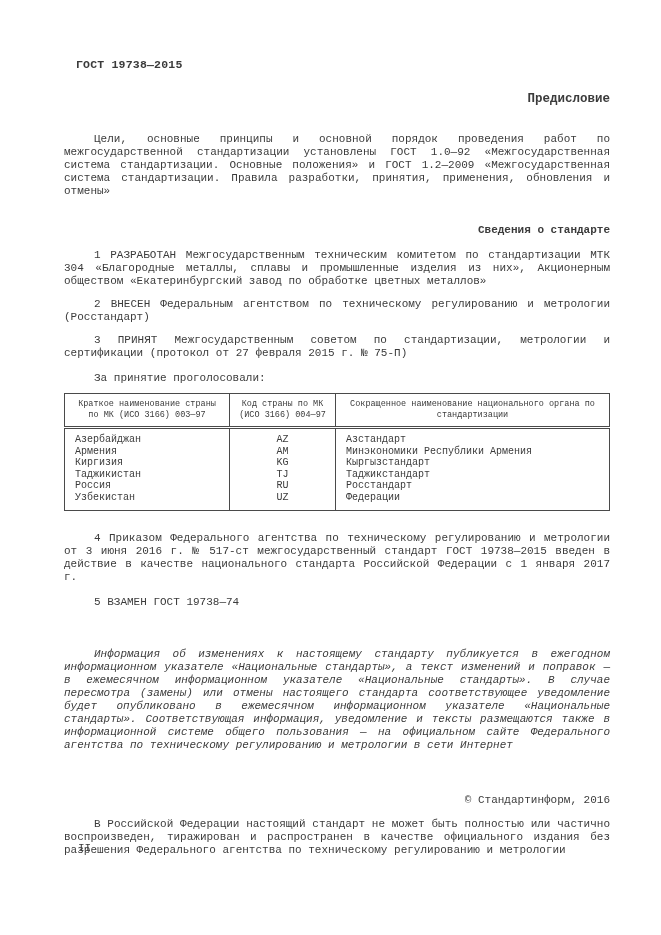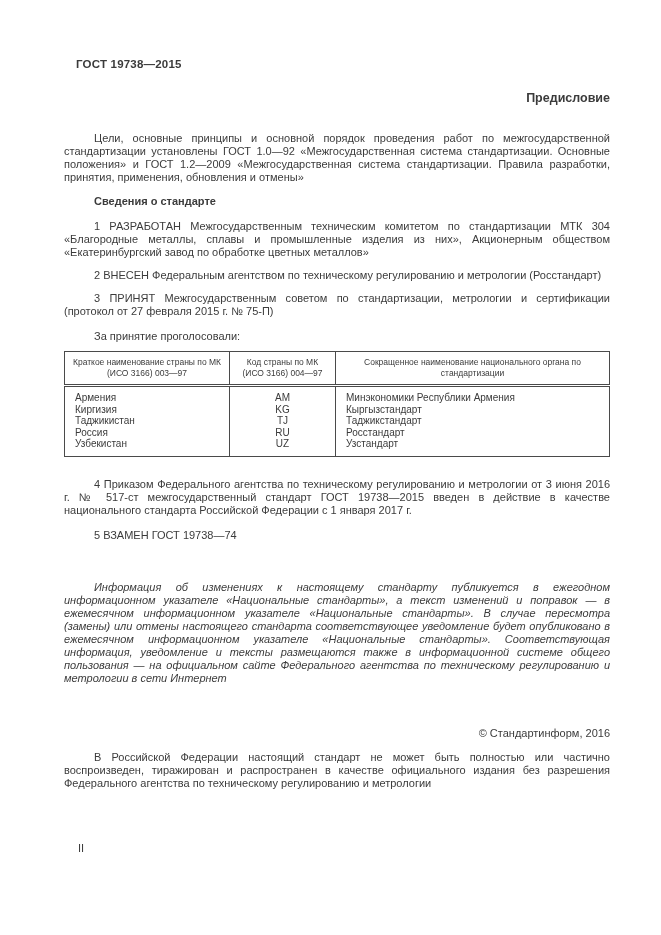--- a/index.html
+++ b/index.html
@@ -5,21 +5,21 @@
   html, body {
     margin: 0;
     padding: 0;
     background: #ffffff;
   }
   .page {
     position: relative;
     width: 661px;
     height: 935px;
     background: #ffffff;
-    font-family: Liberation Sans, sans-serif;
+    font-family: Liberation Mono, monospace;
     color: #3b3b3b;
     overflow: hidden;
     box-sizing: border-box;
   }
   .content {
     position: absolute;
     left: 64px;
     top: 58px;
     width: 546px;
   }
@@ -37,21 +37,21 @@
     font-size: 12.5px;
   }
   p {
     margin: 0;
     font-size: 11px;
     line-height: 13px;
     text-align: justify;
     text-indent: 30px;
   }
   .intro       { margin-top: 27px; }
-  .heading     { margin-top: 11px; font-weight: bold; text-align: left; }
+  .heading     { margin-top: 26px; font-weight: bold; text-align: right; }
   .item-1      { margin-top: 12px; }
   .item-2      { margin-top: 10px; }
   .item-3      { margin-top: 10px; }
   .vote-intro  { margin-top: 12px; text-align: left; }
   .vote-table-wrap { margin-top: 8px; }
   table.vote-table {
     width: 100%;
     border-collapse: collapse;
     border: 1px solid #4a4a4a;
   }
@@ -121,20 +121,25 @@
           </colgroup>
         <thead>
           <tr>
             <th>Краткое наименование страны по МК (ИСО 3166) 003—97</th>
             <th>Код страны по МК (ИСО 3166) 004—97</th>
             <th>Сокращенное наименование национального органа по стандартизации</th>
           </tr>
         </thead>
         <tbody>
           <tr>
+            <td>Азербайджан</td>
+            <td class="code">AZ</td>
+            <td>Азстандарт</td>
+          </tr>
+          <tr>
             <td>Армения</td>
             <td class="code">AM</td>
             <td>Минэкономики Республики Армения</td>
           </tr>
           <tr>
             <td>Киргизия</td>
             <td class="code">KG</td>
             <td>Кыргызстандарт</td>
           </tr>
           <tr>
@@ -143,21 +148,21 @@
             <td>Таджикстандарт</td>
           </tr>
           <tr>
             <td>Россия</td>
             <td class="code">RU</td>
             <td>Росстандарт</td>
           </tr>
           <tr>
             <td>Узбекистан</td>
             <td class="code">UZ</td>
-            <td>Узстандарт</td>
+            <td>Федерации</td>
           </tr>
         </tbody>
       </table>
     </div>
 
     <p class="item-4">4 Приказом Федерального агентства по техническому регулированию и метрологии от 3 июня 2016 г. № 517-ст межгосударственный стандарт ГОСТ 19738—2015 введен в действие в качестве национального стандарта Российской Федерации с 1 января 2017 г.</p>
     <p class="item-5">5 ВЗАМЕН ГОСТ 19738—74</p>
 
     <p class="notice">Информация об изменениях к настоящему стандарту публикуется в ежегодном информационном указателе «Национальные стандарты», а текст изменений и поправок — в ежемесячном информационном указателе «Национальные стандарты». В случае пересмотра (замены) или отмены настоящего стандарта соответствующее уведомление будет опубликовано в ежемесячном информационном указателе «Национальные стандарты». Соответствующая информация, уведомление и тексты размещаются также в информационной системе общего пользования — на официальном сайте Федерального агентства по техническому регулированию и метрологии в сети Интернет</p>
 

